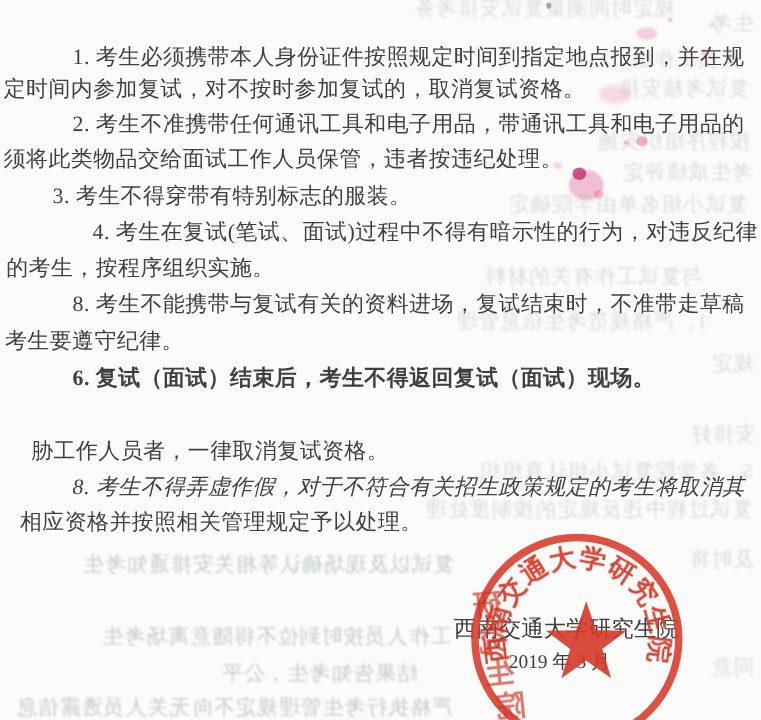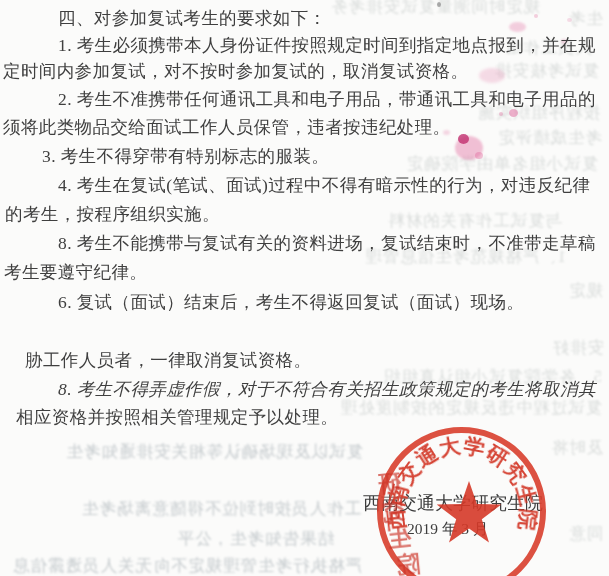--- a/index.html
+++ b/index.html
@@ -82,31 +82,30 @@
   <div class="stain" style="left:561px; top:39px; width:6px; height:5px; background:#e0679c; opacity:.25; filter:blur(1px);"></div>
   <div class="stain" style="left:567px; top:18px; width:5px; height:4px; background:#e0679c; opacity:.22;"></div>
   <div class="stain" style="left:479px; top:68px; width:26px; height:15px; background:#e0679c; opacity:.22; filter:blur(1.5px);"></div>
   <div class="stain" style="left:509px; top:109px; width:9px; height:8px; background:#e0679c; opacity:.5; filter:blur(.5px);"></div>
   <div class="stain" style="left:499px; top:112px; width:4px; height:4px; background:#e0679c; opacity:.35;"></div>
   <div class="stain" style="left:455px; top:136px; width:28px; height:24px; background:#e0679c; opacity:.4; filter:blur(1px);"></div>
   <div class="stain" style="left:458px; top:134px; width:11px; height:10px; background:#c23070; opacity:.8; filter:blur(.4px);"></div>
   <div class="stain" style="left:475px; top:152px; width:8px; height:7px; background:#e0679c; opacity:.4;"></div>
   <div class="stain" style="left:443px; top:130px; width:7px; height:5px; background:#e0679c; opacity:.25; filter:blur(1px);"></div>
 
-  <div class="line" style="left:58px; top:6px;">四、对参加复试考生的要求如下：</div>
   <div class="line" style="left:58px; top:33px;">1. 考生必须携带本人身份证件按照规定时间到指定地点报到，并在规</div>
   <div class="line" style="left:3px;  top:59px;">定时间内参加复试，对不按时参加复试的，取消复试资格。</div>
   <div class="line" style="left:58px; top:87px;">2. 考生不准携带任何通讯工具和电子用品，带通讯工具和电子用品的</div>
   <div class="line" style="left:3px;  top:115px;">须将此类物品交给面试工作人员保管，违者按违纪处理。</div>
   <div class="line" style="left:42px; top:144px;">3. 考生不得穿带有特别标志的服装。</div>
-  <div class="line" style="left:58px; top:173px;text-align:right;">4. 考生在复试(笔试、面试)过程中不得有暗示性的行为，对违反纪律</div>
+  <div class="line" style="left:74px; top:173px;text-align:right;">4. 考生在复试(笔试、面试)过程中不得有暗示性的行为，对违反纪律</div>
   <div class="line" style="left:5px;  top:202px;">的考生，按程序组织实施。</div>
   <div class="line" style="left:58px; top:231px;">8. 考生不能携带与复试有关的资料进场，复试结束时，不准带走草稿</div>
   <div class="line" style="left:4px;  top:260px;">考生要遵守纪律。</div>
-  <div class="line" style="left:58px; top:290px;">6. 复试（面试）结束后，考生不得返回复试（面试）现场。</div>
+  <div class="line" style="left:58px; top:290px;font-weight:bold;">6. 复试（面试）结束后，考生不得返回复试（面试）现场。</div>
   <div class="line" style="left:25px; top:348px;">胁工作人员者，一律取消复试资格。</div>
   <div class="line" style="left:58px; top:377px;font-style:italic;">8. 考生不得弄虚作假，对于不符合有关招生政策规定的考生将取消其</div>
   <div class="line" style="left:16px; top:405px;">相应资格并按照相关管理规定予以处理。</div>
 
   <div class="sig">西南交通大学研究生院</div>
   <div class="date">2019 年 3 月</div>
 
   <div id="seal">
     <div class="ring"></div>
     <div class="sc" style="--a:-96.75deg;">西</div>

